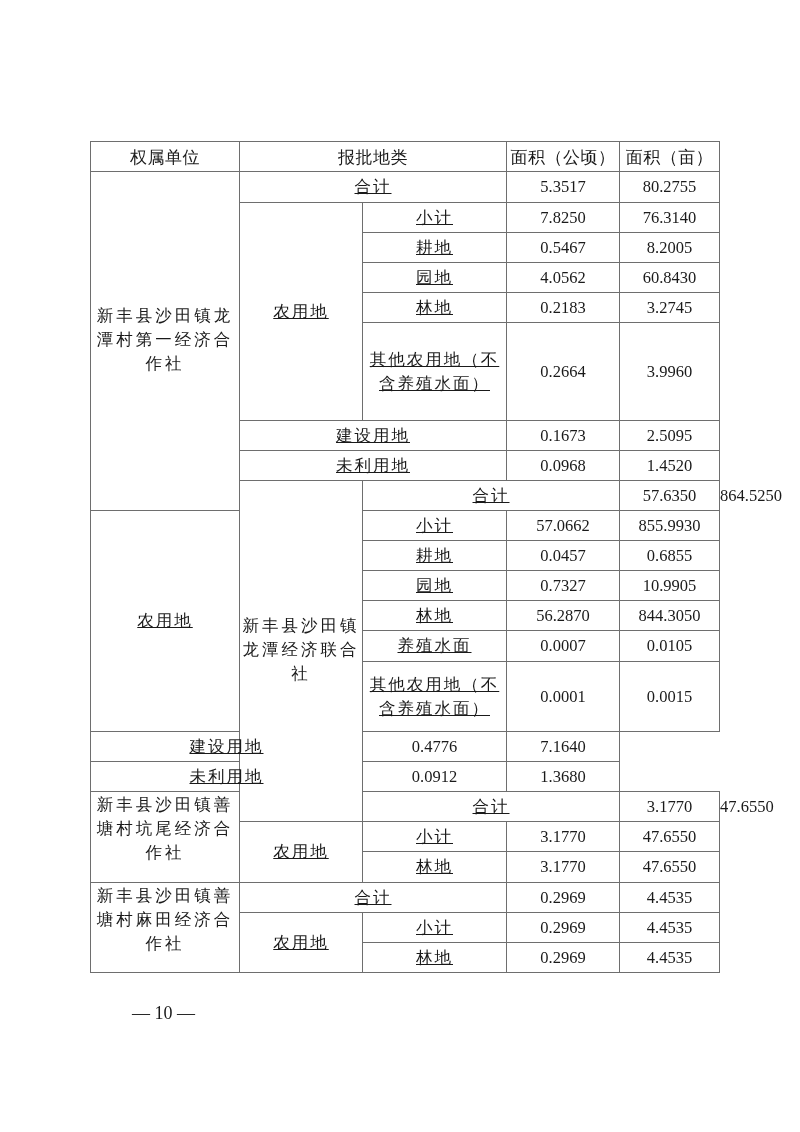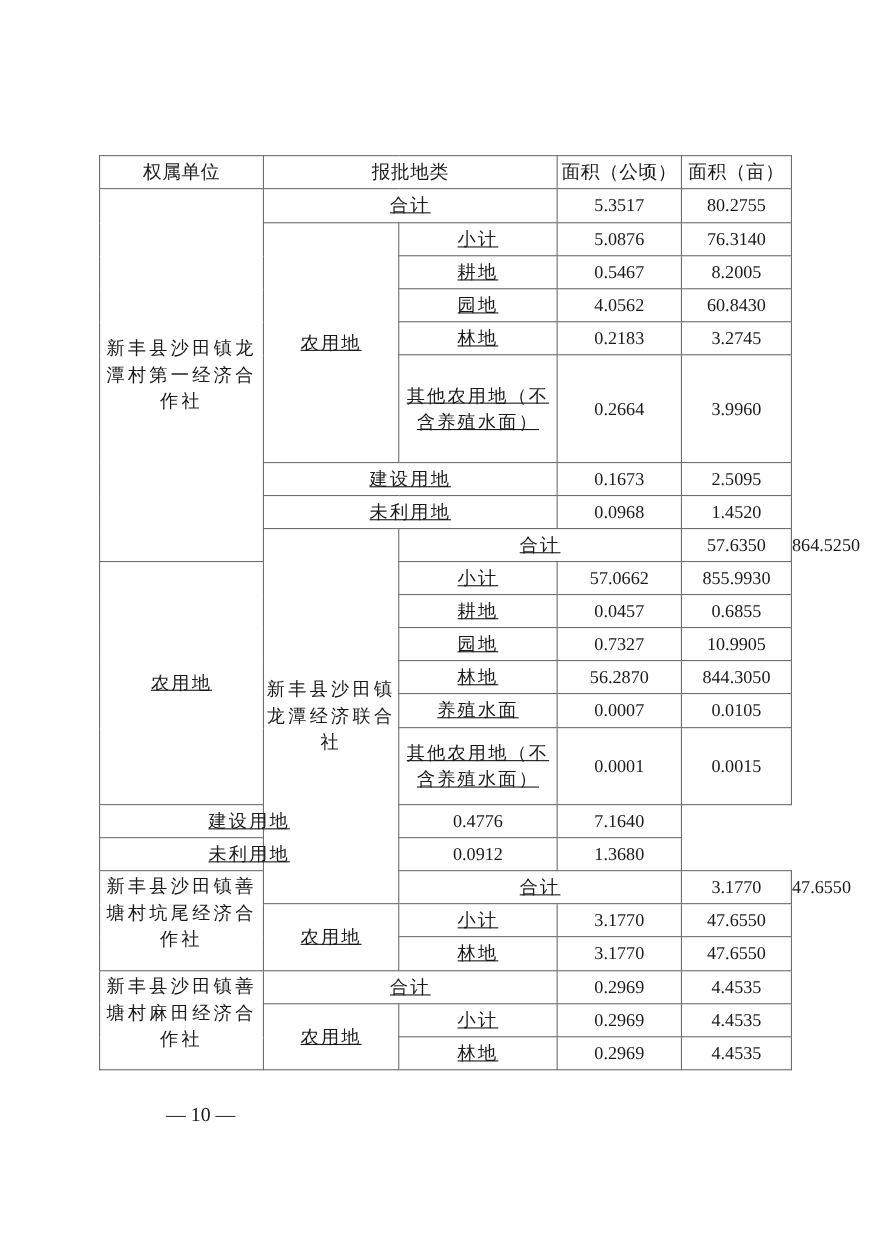--- a/index.html
+++ b/index.html
@@ -12,26 +12,26 @@
     width: 629px;
   }
   table.land td, table.land th {
     border: 1.3px solid #6e6e6e; padding: 0; text-align: center; vertical-align: middle;
     font-weight: normal; font-size: 16.5px; line-height: 24px;
   }
   table.land th { font-family: "DejaVu Sans", "Liberation Sans", sans-serif; font-size: 17px; letter-spacing: 0.5px; }
   .cjk { font-family: "DejaVu Sans", "Liberation Sans", sans-serif; letter-spacing: 2px; font-size: 16px; text-decoration: underline; }
   .num { font-family: Liberation Serif, serif; font-size: 17.5px; }
   td.owner { text-align: left; padding: 0 6px 0 8px; line-height: 27px; letter-spacing: 3px; font-size: 16px;
-             font-family: Liberation Sans, sans-serif; }
+             font-family: Liberation Mono, monospace; }
   td.owner.top { vertical-align: middle; }
   td.owner.g3 { vertical-align: top; padding-top: 2px; margin-left: 36px; }
   td.wrap2 { line-height: 26px; padding: 0 4px; }
   .pagenum { position: absolute; left: 132px; top: 1003px; font-size: 18px;
-             font-family: "Liberation Serif", "DejaVu Serif", serif; letter-spacing: 0; margin-left: 19px; }
+             font-family: "Liberation Serif", "DejaVu Serif", serif; letter-spacing: 0; }
 </style>
 </head>
 <body>
 
 <div class="page">
   <table class="land">
     <colgroup>
       <col style="width:149px">
       <col style="width:123px">
       <col style="width:144px">
@@ -50,21 +50,21 @@
 
       <tr style="height:31px">
         <td rowspan="9" class="owner top">新丰县沙田镇龙潭村第一经济合作社</td>
         <td colspan="2" class="cjk">合计</td>
         <td class="num">5.3517</td>
         <td class="num">80.2755</td>
       </tr>
       <tr style="height:30px">
         <td rowspan="5" class="cjk">农用地</td>
         <td class="cjk">小计</td>
-        <td class="num">5.0876</td>
+        <td class="num">7.8250</td>
         <td class="num">76.3140</td>
       </tr>
       <tr style="height:30px">
         <td class="cjk">耕地</td>
         <td class="num">0.5467</td>
         <td class="num">8.2005</td>
       </tr>
       <tr style="height:30px">
         <td class="cjk">园地</td>
         <td class="num">4.0562</td>

